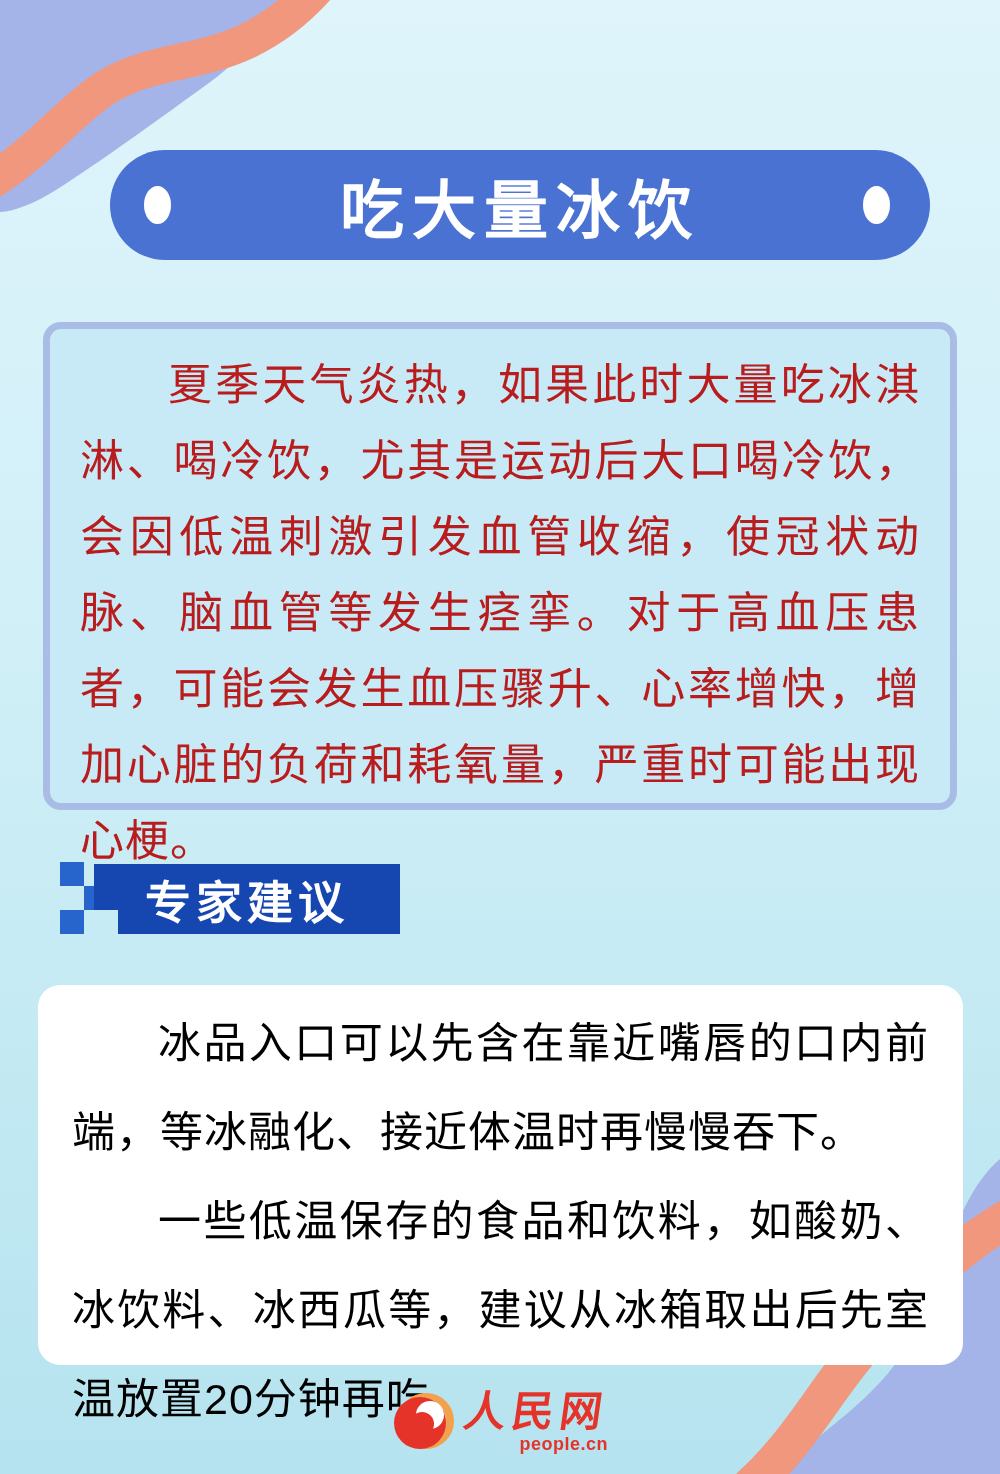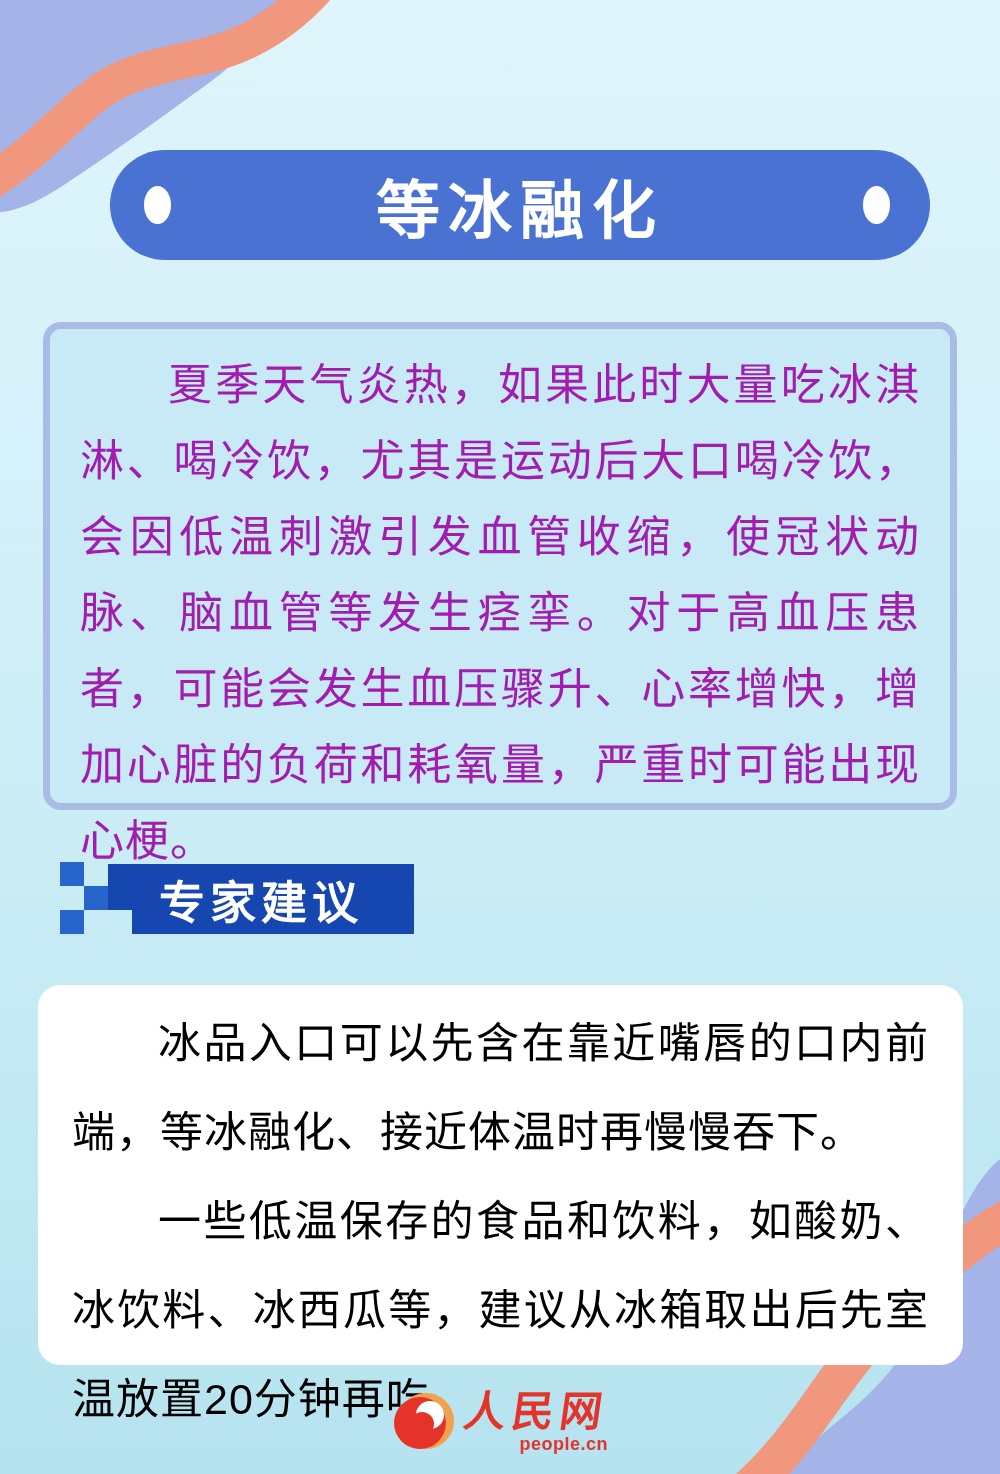--- a/index.html
+++ b/index.html
@@ -31,32 +31,32 @@
   }
 
   
   .intro-card {
     position:absolute; left:43px; top:322px; width:914px; height:488px;
     box-sizing:border-box; background:#C8EAF6;
     border:7px solid #A9BCE5; border-radius:18px;
     padding:18px 30px; z-index:2;
   }
   .intro-card p {
-    margin:0; font-size:44px; line-height:76px; font-weight:500; color:#a21caf;
+    margin:0; font-size:44px; line-height:76px; font-weight:500; color:#b91c1c;
     text-align:justify; text-indent:2em; letter-spacing:1px;
   }
 
   
   .section-header { position:absolute; left:60px; top:862px; width:400px; height:74px; z-index:2; }
   .sq { position:absolute; width:24px; height:24px; background:#2765CC; }
   .sq1 { left:0; top:0; }
   .sq2 { left:24px; top:24px; }
   .sq3 { left:0; top:48px; }
   .badge {
-    position:absolute; left:48px; top:2px; width:306px; height:70px;
+    position:absolute; left:34px; top:2px; width:306px; height:70px;
     background:#1647B0;
     display:flex; align-items:center; justify-content:center;
     clip-path:polygon(0 0,100% 0,100% 100%,24px 100%,24px 46px,0 46px);
   }
   .badge h2 { margin:0; color:#ffffff; font-size:46px; font-weight:700; letter-spacing:5px; }
 
   
   .advice-card {
     position:absolute; left:38px; top:985px; width:925px; height:380px;
     box-sizing:border-box; background:#ffffff; border-radius:22px;
@@ -86,21 +86,21 @@
     <path d="M-15,185 C 40,152 68,112 105,88 C 150,60 198,64 245,42 C 275,28 300,8 322,-18" fill="none" stroke="#F0977D" stroke-width="36" stroke-linecap="round"></path>
   </svg>
 
   <svg class="decor decor-br" width="300" height="410" viewBox="0 0 300 410" aria-hidden="true">
     <path d="M305,91 C 255,128 243,215 205,285 C 178,333 120,368 70,415 L 310,415 Z" fill="#A5B4E8"></path>
     <path d="M42,430 C 98,382 122,330 162,284 C 208,230 258,182 315,150" fill="none" stroke="#F0977D" stroke-width="38" stroke-linecap="round"></path>
   </svg>
 
   <div class="banner">
     <span class="dot dot-left"></span>
-    <h1>等冰融化</h1>
+    <h1>吃大量冰饮</h1>
     <span class="dot dot-right"></span>
   </div>
 
   <section class="intro-card">
     <p>夏季天气炎热，如果此时大量吃冰淇淋、喝冷饮，尤其是运动后大口喝冷饮，会因低温刺激引发血管收缩，使冠状动脉、脑血管等发生痉挛。对于高血压患者，可能会发生血压骤升、心率增快，增加心脏的负荷和耗氧量，严重时可能出现心梗。</p>
   </section>
 
   <div class="section-header">
     <span class="sq sq1"></span>
     <span class="sq sq2"></span>

